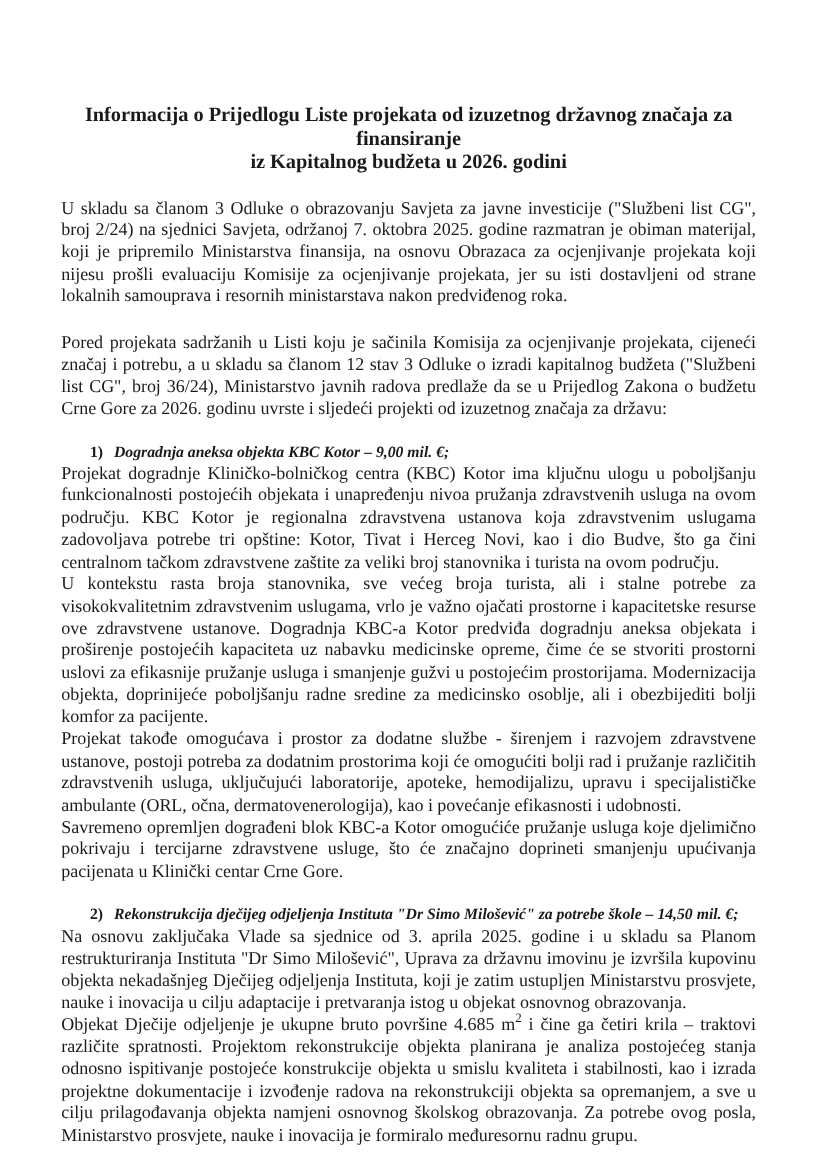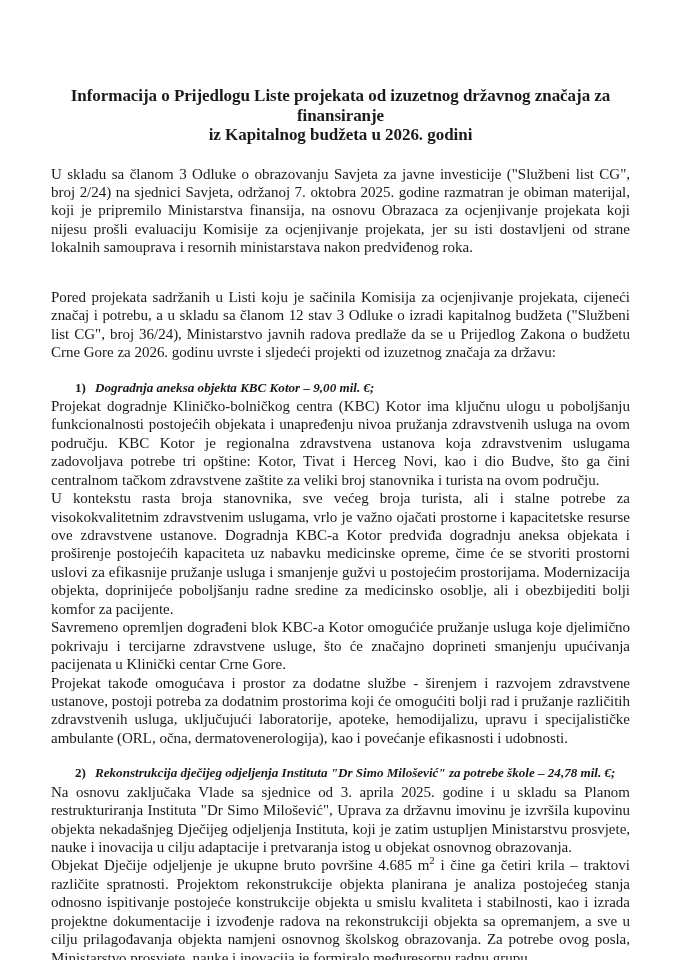--- a/index.html
+++ b/index.html
@@ -37,21 +37,21 @@
 
   p.para {
     margin: 0;
     text-align: justify;
     text-justify: inter-word;
     font-size: 15px;
     line-height: 18.45px;
     letter-spacing: -0.02px;
     hyphens: none;
   }
-  p.para.gap { margin-top: 31px; }
+  p.para.gap { margin-top: 20px; }
   p.para.tight { margin-top: 0; }
 
   
   .list-item {
     display: block;
     position: relative;
     margin-top: 16px;
     margin-bottom: 0;
     padding-left: 44px;
     font-weight: bold;
@@ -97,25 +97,25 @@
 
   <p class="para gap">Pored projekata sadržanih u Listi koju je sačinila Komisija za ocjenjivanje projekata, cijeneći značaj i potrebu, a u skladu sa članom 12 stav 3 Odluke o izradi kapitalnog budžeta ("Službeni list CG", broj 36/24), Ministarstvo javnih radova predlaže da se u Prijedlog Zakona o budžetu Crne Gore za 2026. godinu uvrste i sljedeći projekti od izuzetnog značaja za državu:</p>
 
   <div class="list-item">
     <span class="marker">1)</span>
     <span class="item-text">Dogradnja aneksa objekta KBC Kotor – 9,00 mil. €;</span>
   </div>
 
   <p class="para after-list">Projekat dogradnje Kliničko-bolničkog centra (KBC) Kotor ima ključnu ulogu u poboljšanju funkcionalnosti postojećih objekata i unapređenju nivoa pružanja zdravstvenih usluga na ovom području. KBC Kotor je regionalna zdravstvena ustanova  koja zdravstvenim uslugama zadovoljava potrebe tri opštine: Kotor, Tivat i Herceg Novi, kao i dio Budve, što ga čini centralnom tačkom zdravstvene zaštite za veliki broj stanovnika i turista na ovom području.</p>
   <p class="para tight">U kontekstu rasta broja stanovnika, sve većeg broja turista, ali i stalne potrebe za visokokvalitetnim zdravstvenim uslugama, vrlo je važno ojačati prostorne i kapacitetske resurse ove zdravstvene ustanove. Dogradnja KBC-a Kotor predviđa dogradnju aneksa objekata i proširenje postojećih kapaciteta uz nabavku medicinske opreme, čime će se stvoriti prostorni uslovi za efikasnije pružanje usluga i smanjenje gužvi u postojećim prostorijama. Modernizacija objekta, doprinijeće poboljšanju radne sredine za medicinsko osoblje, ali i obezbijediti bolji komfor za pacijente.</p>
+  <p class="para tight">Projekat takođe omogućava i prostor za dodatne službe - širenjem i razvojem zdravstvene ustanove, postoji potreba za dodatnim prostorima koji će omogućiti bolji rad i pružanje različitih zdravstvenih usluga, uključujući laboratorije, apoteke, hemodijalizu, upravu i specijalističke ambulante (ORL, očna, dermatovenerologija), kao i povećanje efikasnosti i udobnosti.</p>
   <p class="para tight">Savremeno opremljen dograđeni blok KBC-a Kotor omogućiće pružanje usluga koje djelimično pokrivaju i tercijarne zdravstvene usluge, što će značajno doprineti smanjenju upućivanja pacijenata u Klinički centar Crne Gore.</p>
-  <p class="para tight">Projekat takođe omogućava i prostor za dodatne službe - širenjem i razvojem zdravstvene ustanove, postoji potreba za dodatnim prostorima koji će omogućiti bolji rad i pružanje različitih zdravstvenih usluga, uključujući laboratorije, apoteke, hemodijalizu, upravu i specijalističke ambulante (ORL, očna, dermatovenerologija), kao i povećanje efikasnosti i udobnosti.</p>
 
   <div class="list-item">
     <span class="marker">2)</span>
-    <span class="item-text">Rekonstrukcija dječijeg odjeljenja Instituta "Dr Simo Milošević" za potrebe škole – 24,78 mil. €;</span>
+    <span class="item-text">Rekonstrukcija dječijeg odjeljenja Instituta "Dr Simo Milošević" za potrebe škole – 14,50 mil. €;</span>
   </div>
 
   <p class="para after-list">Na osnovu zaključaka Vlade sa sjednice od 3. aprila 2025. godine i u skladu sa Planom restrukturiranja Instituta "Dr Simo Milošević", Uprava za državnu imovinu je izvršila kupovinu objekta nekadašnjeg Dječijeg odjeljenja Instituta, koji je zatim ustupljen Ministarstvu prosvjete, nauke i inovacija u cilju adaptacije i pretvaranja istog u objekat osnovnog obrazovanja.</p>
 
   <p class="para tight"><span>Objekat Dječije odjeljenje je ukupne bruto površine 4.685 m</span><sup class="sq">2</sup><span> i čine ga četiri krila – traktovi različite spratnosti. Projektom rekonstrukcije objekta planirana je analiza postojećeg stanja odnosno ispitivanje postojeće konstrukcije objekta u smislu kvaliteta i stabilnosti, kao i izrada projektne dokumentacije i izvođenje radova na rekonstrukciji objekta sa opremanjem, a sve u cilju prilagođavanja objekta namjeni osnovnog školskog obrazovanja. Za potrebe ovog posla, Ministarstvo prosvjete, nauke i inovacija je formiralo međuresornu radnu grupu.</span></p>
 
 </div>
 
 </body></html>

